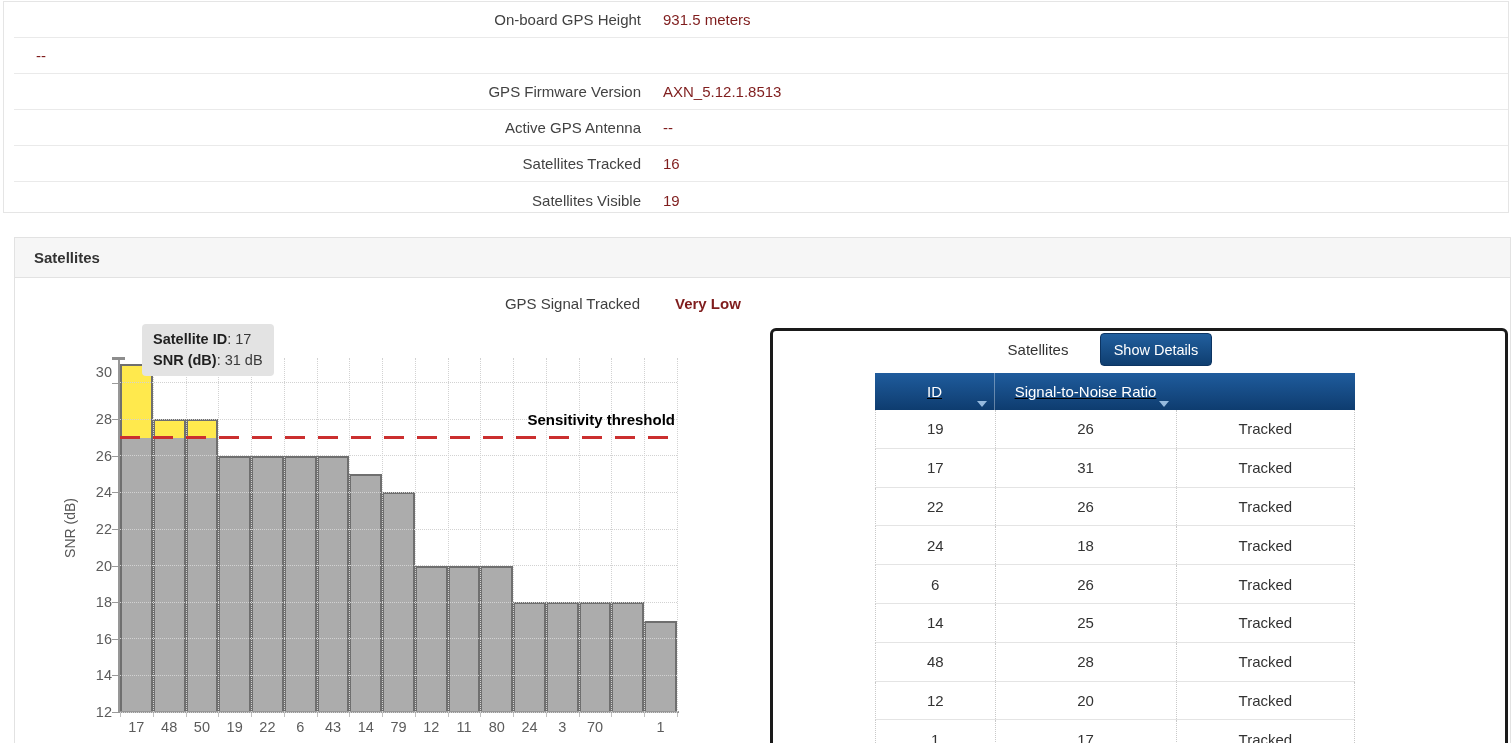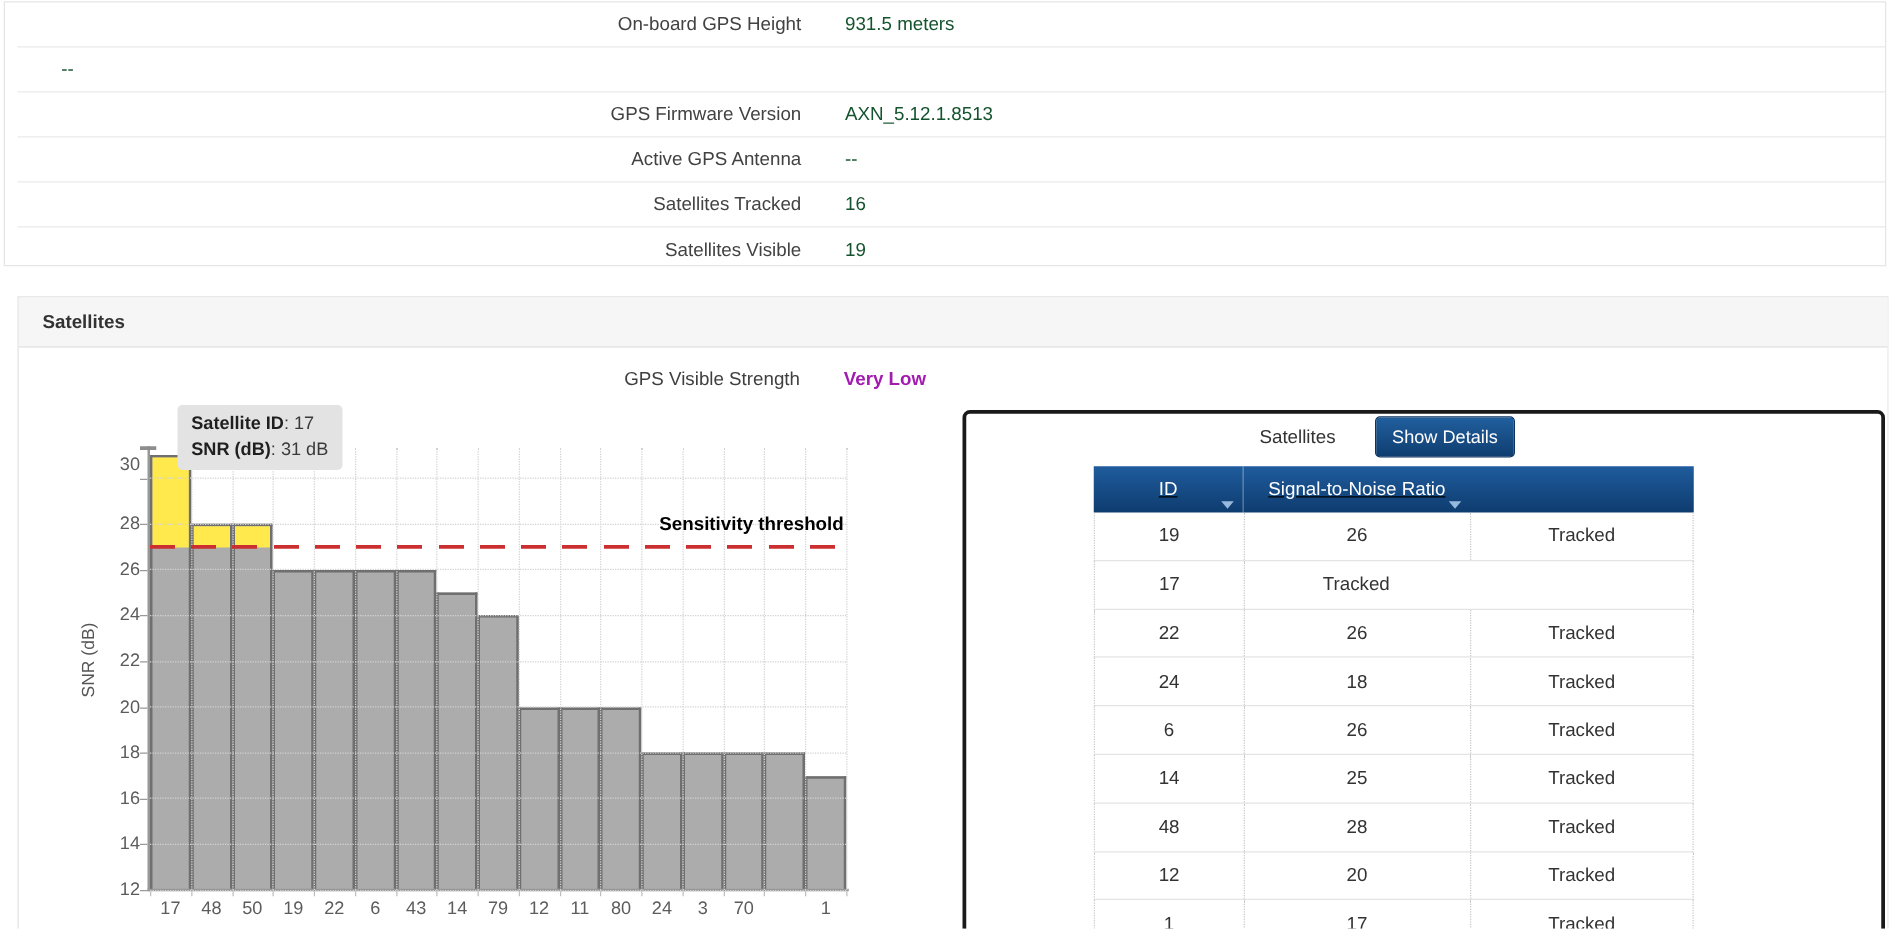--- a/index.html
+++ b/index.html
@@ -6,32 +6,32 @@
   #stage{position:relative;width:1511px;height:743px;overflow:hidden;background:#fff;
          font-family:"Liberation Sans",sans-serif;-webkit-font-smoothing:antialiased;}
 
   
   #info-card{position:absolute;left:3px;top:1px;width:1506px;height:212px;
              border:1px solid #e5e5e5;box-sizing:border-box;background:#fff;}
   .info-row{margin-left:10px;height:35.1px;border-bottom:1px solid #eaeaea;
             display:flex;align-items:center;}
   .info-row:last-child{border-bottom:none;}
   .info-label{width:627px;text-align:right;color:#424242;font-size:15px;}
-  .info-value{margin-left:35px;color:#14532d;font-size:15px;}
+  .info-value{margin-left:22px;color:#7f1d1d;font-size:15px;}
 
   
   #sat-card{position:absolute;left:14px;top:237px;width:1497px;height:520px;
             border:1px solid #e2e2e2;box-sizing:border-box;background:#fff;z-index:1;}
   #sat-card-header{height:39px;background:#f6f6f6;border-bottom:1px solid #e2e2e2;
                    line-height:39px;padding-left:19px;font-weight:bold;font-size:15px;color:#333;}
 
   #signal-label{position:absolute;left:0;top:295px;width:640px;text-align:right;
                 font-size:15px;color:#3f3f3f;z-index:12;}
   #signal-value{position:absolute;left:675px;top:295px;font-size:15px;font-weight:bold;
-                color:#a21caf;z-index:12;}
+                color:#7f1d1d;z-index:12;}
 
   
   #chart-layer{position:absolute;left:0;top:0;width:1511px;height:743px;z-index:10;pointer-events:none;}
   .bar{position:absolute;box-sizing:border-box;border-style:solid;border-bottom:none;z-index:2;}
   .bar-highlight{position:absolute;left:0;right:0;top:0;}
   .gridline{position:absolute;z-index:6;}
   .tickmark{position:absolute;z-index:7;}
   .ytick-label,.xtick-label{position:absolute;font-size:14.5px;color:#5c5c5c;z-index:7;}
   .ytick-label{width:32px;text-align:right;}
   .xtick-label{width:44px;text-align:center;}
@@ -96,21 +96,21 @@
       <div class="info-row">
         <div class="info-label">Satellites Visible</div>
         <div class="info-value">19</div>
       </div>
     </div>
 
   <div id="sat-card">
     <div id="sat-card-header">Satellites</div>
   </div>
 
-  <div id="signal-label">GPS Visible Strength</div>
+  <div id="signal-label">GPS Signal Tracked</div>
   <div id="signal-value">Very Low</div>
 
   <div id="chart-layer">
     <div id="axis-y"></div>
     <div id="axis-y-cap"></div>
     <div id="axis-x"></div>
     <div id="y-axis-title">SNR (dB)</div>
     <div id="threshold-line" style="left: 120px; width: 557px; top: 436.081px; background: repeating-linear-gradient(90deg, rgb(203, 47, 47) 0px, rgb(203, 47, 47) 20px, transparent 20px, transparent 33px);"></div>
     <div id="threshold-label">Sensitivity threshold</div>
     <div id="chart-tooltip">
@@ -239,20 +239,21 @@
           </div>
         </div>
       <div id="sat-table-body">
           <div class="trow">
             <div class="tcell" style="width: 119px;">19</div>
             <div class="tcell" style="width: 182px;">26</div>
             <div class="tcell" style="width: 179px;">Tracked</div>
           </div>
           <div class="trow">
             <div class="tcell" style="width: 119px;">17</div>
+            <div class="tcell" style="width: 182px;">31</div>
             <div class="tcell" style="width: 179px;">Tracked</div>
           </div>
           <div class="trow">
             <div class="tcell" style="width: 119px;">22</div>
             <div class="tcell" style="width: 182px;">26</div>
             <div class="tcell" style="width: 179px;">Tracked</div>
           </div>
           <div class="trow">
             <div class="tcell" style="width: 119px;">24</div>
             <div class="tcell" style="width: 182px;">18</div>

